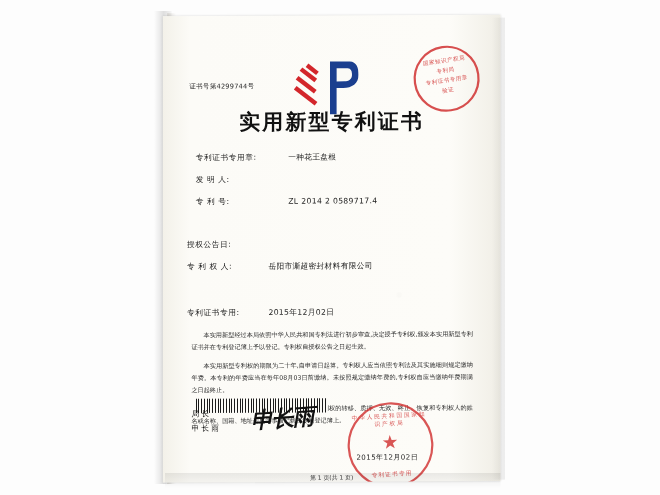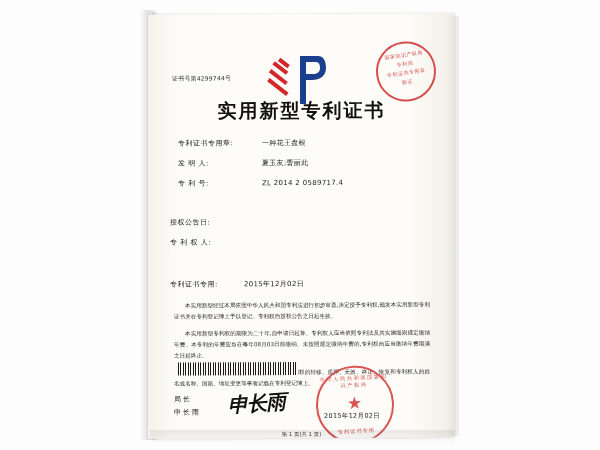--- a/index.html
+++ b/index.html
@@ -230,21 +230,21 @@
         #1a1a1a 0px, #1a1a1a 1px,
         #fbfaf6 1px, #fbfaf6 2px,
         #1a1a1a 2px, #1a1a1a 3.2px,
         #fbfaf6 3.2px, #fbfaf6 5px);
   }
 
   
   .sig-block {
     position: absolute;
     left: 26px;
-    top: 380px;
+    top: 357px;
     width: 120px;
   }
   .sig-label {
     font-size: 7px;
     color: #1d1d1d;
     letter-spacing: 2px;
     margin-bottom: 3px;
     font-family: "DejaVu Sans", sans-serif;
   }
   .sig-name {
@@ -376,34 +376,34 @@
 
     <div class="cert-title">实用新型专利证书</div>
 
     <div class="fields">
       <div class="frow wide">
         <span class="flabel">专利证书专用章:</span>
         <span class="fvalue">一种花王盘根</span>
       </div>
       <div class="frow wide">
         <span class="flabel">发 明 人:</span>
-        <span class="fvalue">夏玉友;曹丽此</span>
       </div>
       <div class="frow wide">
         <span class="flabel">专 利 号:</span>
         <span class="fvalue">ZL 2014 2 0589717.4</span>
       </div>
     </div>
 
     <div class="fields-2">
       <div class="frow">
         <span class="flabel">授权公告日:</span>
       </div>
       <div class="frow">
         <span class="flabel">专 利 权 人:</span>
+        <span class="fvalue">岳阳市澌超密封材料有限公司</span>
       </div>
     </div>
 
     <div class="fields-3">
       <div class="frow">
         <span class="flabel">专利证书专用:</span>
         <span class="fvalue">2015年12月02日</span>
       </div>
     </div>
 

